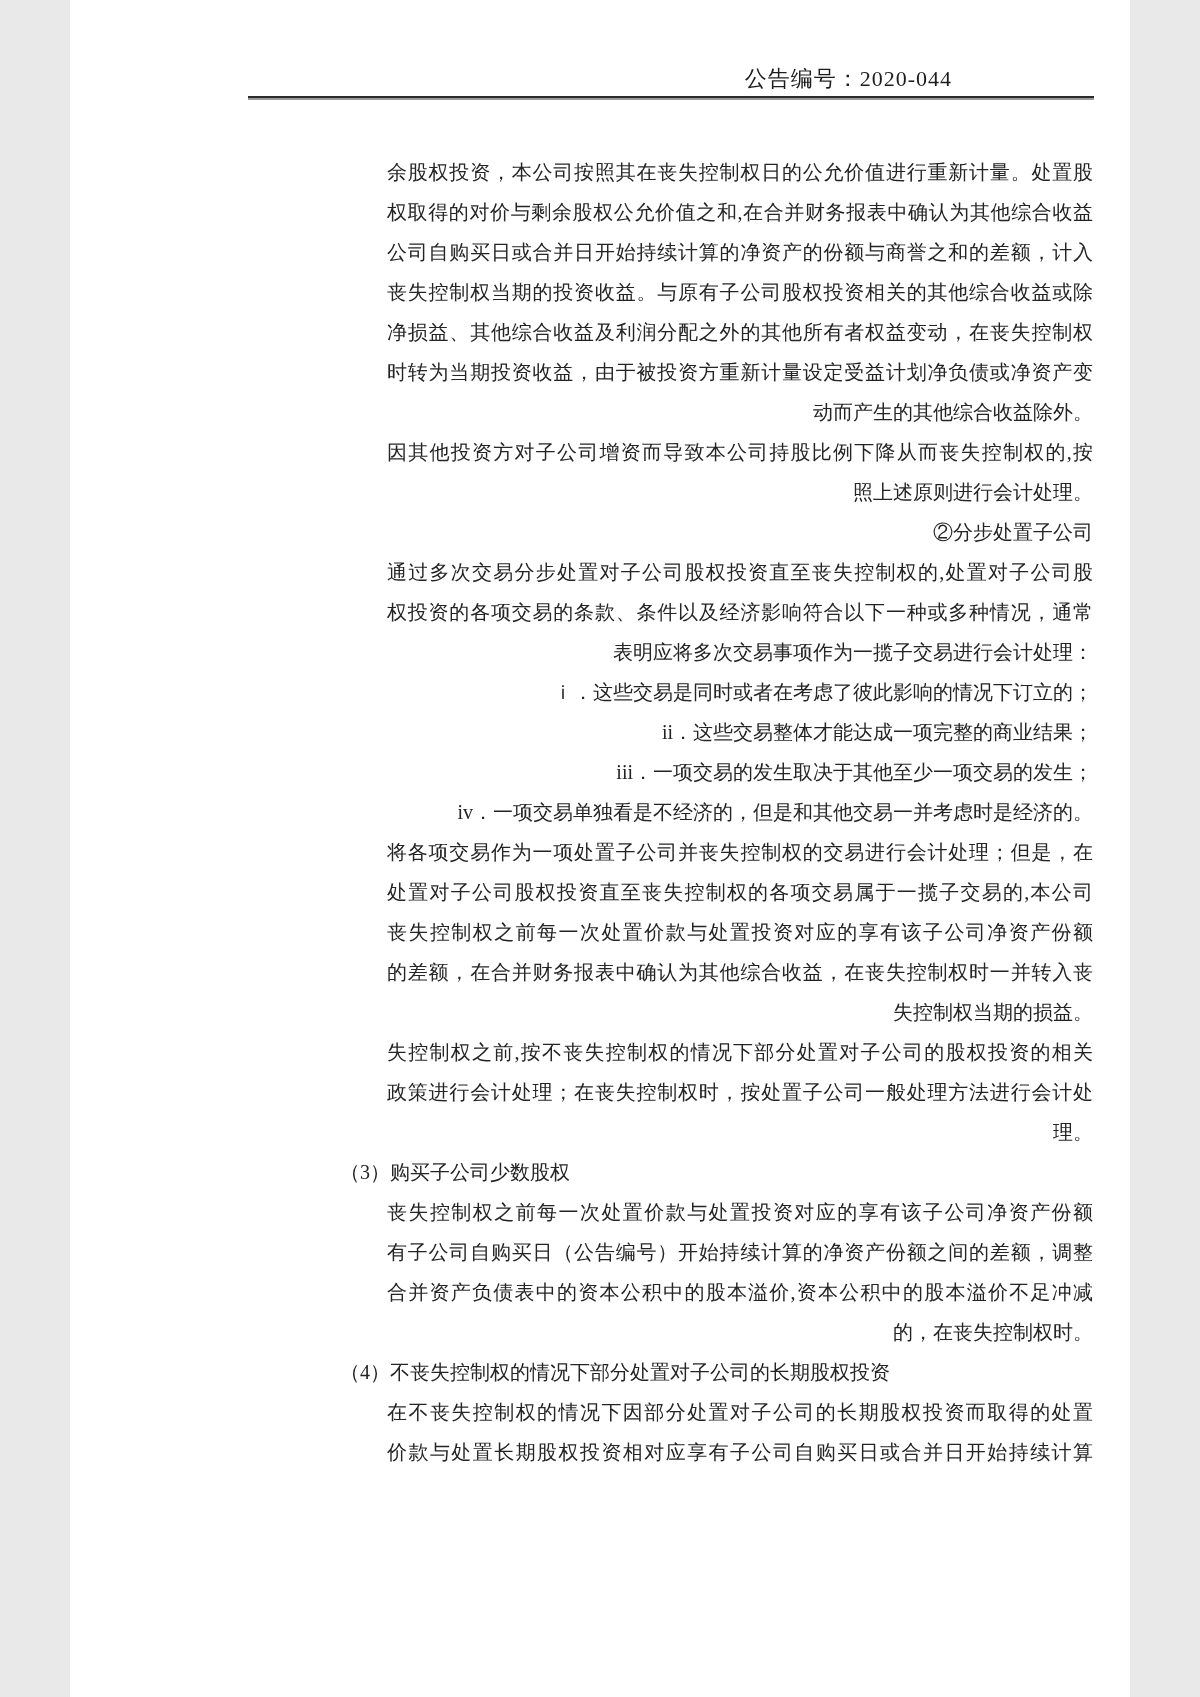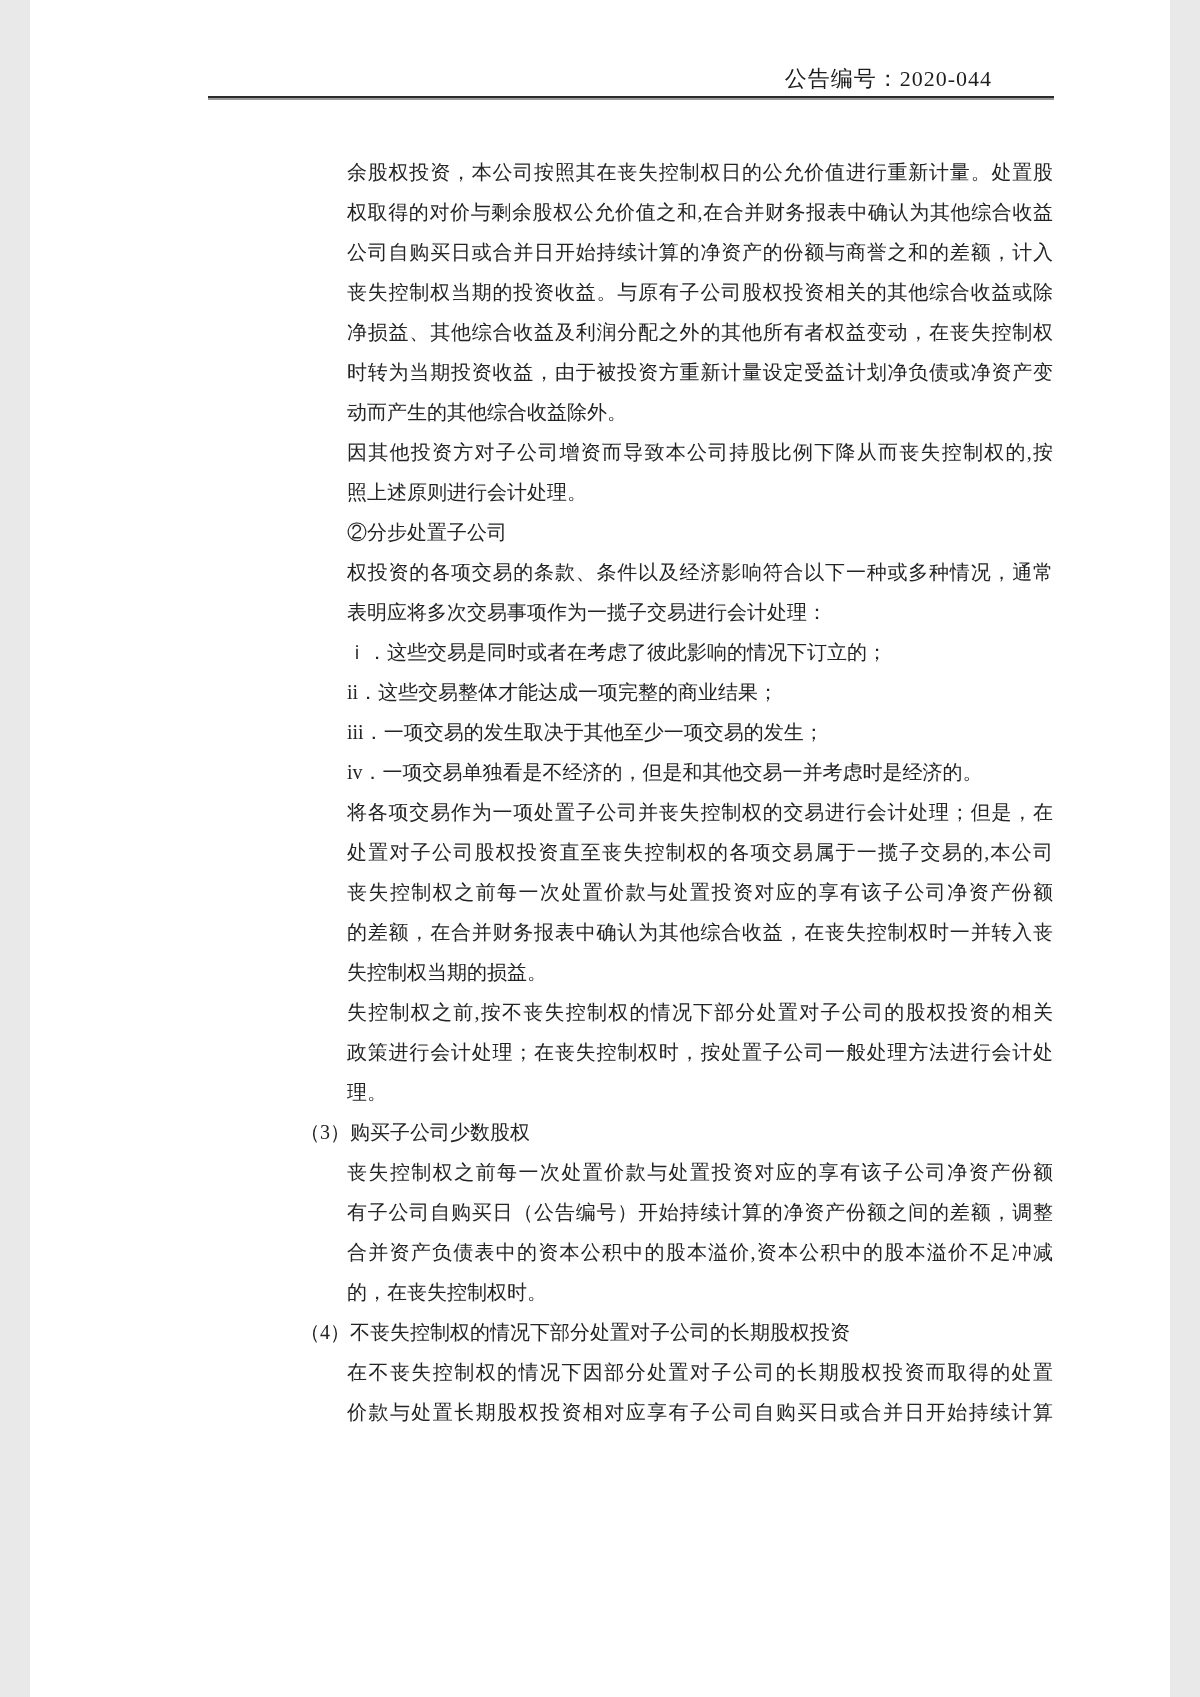--- a/index.html
+++ b/index.html
@@ -1,18 +1,18 @@
 <!DOCTYPE html>
 <html><head>
 <meta charset="utf-8">
 <style>
   html,body { margin:0; padding:0; background:#e9e9e9; }
   .page {
     position:relative;
-    width:1140px; height:1697px;
+    width:1060px; height:1697px;
     margin:0 auto;
     background:#ffffff;
     font-family:"Liberation Serif","DejaVu Serif",serif;
     color:#222222;
     overflow:hidden;
   }
   .doc-number {
     position:absolute;
     top:64px; right:178px;
     font-size:22px;
@@ -31,21 +31,21 @@
     position:absolute;
     top:152px; left:0; width:1200px;padding-left:6px;
   }
   .line {
     height:40px;
     line-height:40px;
     font-size:20px;
     white-space:nowrap;
     color:#242424;
   }
-  .line.body    { margin-left:311px; width:706px; }
+  .line.body    { margin-left:311px; width:706px;text-align:right; }
   .line.section { margin-left:264px; width:753px; }
   .line.fill {
     white-space:normal;
     text-align:justify;
     text-align-last:justify;
     text-justify:inter-character;
   }
   .page-number {
     position:absolute;
     top:1542px; left:0; width:1200px;
@@ -67,20 +67,21 @@
     <div class="line body fill">余股权投资，本公司按照其在丧失控制权日的公允价值进行重新计量。处置股</div>
     <div class="line body fill">权取得的对价与剩余股权公允价值之和,在合并财务报表中确认为其他综合收益</div>
     <div class="line body fill">公司自购买日或合并日开始持续计算的净资产的份额与商誉之和的差额，计入</div>
     <div class="line body fill">丧失控制权当期的投资收益。与原有子公司股权投资相关的其他综合收益或除</div>
     <div class="line body fill">净损益、其他综合收益及利润分配之外的其他所有者权益变动，在丧失控制权</div>
     <div class="line body fill">时转为当期投资收益，由于被投资方重新计量设定受益计划净负债或净资产变</div>
     <div class="line body">动而产生的其他综合收益除外。</div>
     <div class="line body fill">因其他投资方对子公司增资而导致本公司持股比例下降从而丧失控制权的,按</div>
     <div class="line body">照上述原则进行会计处理。</div>
     <div class="line body">②分步处置子公司</div>
+    <div class="line body fill">通过多次交易分步处置对子公司股权投资直至丧失控制权的,处置对子公司股</div>
     <div class="line body fill">权投资的各项交易的条款、条件以及经济影响符合以下一种或多种情况，通常</div>
     <div class="line body">表明应将多次交易事项作为一揽子交易进行会计处理：</div>
     <div class="line body">ｉ．这些交易是同时或者在考虑了彼此影响的情况下订立的；</div>
     <div class="line body">ii．这些交易整体才能达成一项完整的商业结果；</div>
     <div class="line body">iii．一项交易的发生取决于其他至少一项交易的发生；</div>
     <div class="line body">iv．一项交易单独看是不经济的，但是和其他交易一并考虑时是经济的。</div>
     <div class="line body fill">将各项交易作为一项处置子公司并丧失控制权的交易进行会计处理；但是，在</div>
     <div class="line body fill">处置对子公司股权投资直至丧失控制权的各项交易属于一揽子交易的,本公司</div>
     <div class="line body fill">丧失控制权之前每一次处置价款与处置投资对应的享有该子公司净资产份额</div>
     <div class="line body fill">的差额，在合并财务报表中确认为其他综合收益，在丧失控制权时一并转入丧</div>

